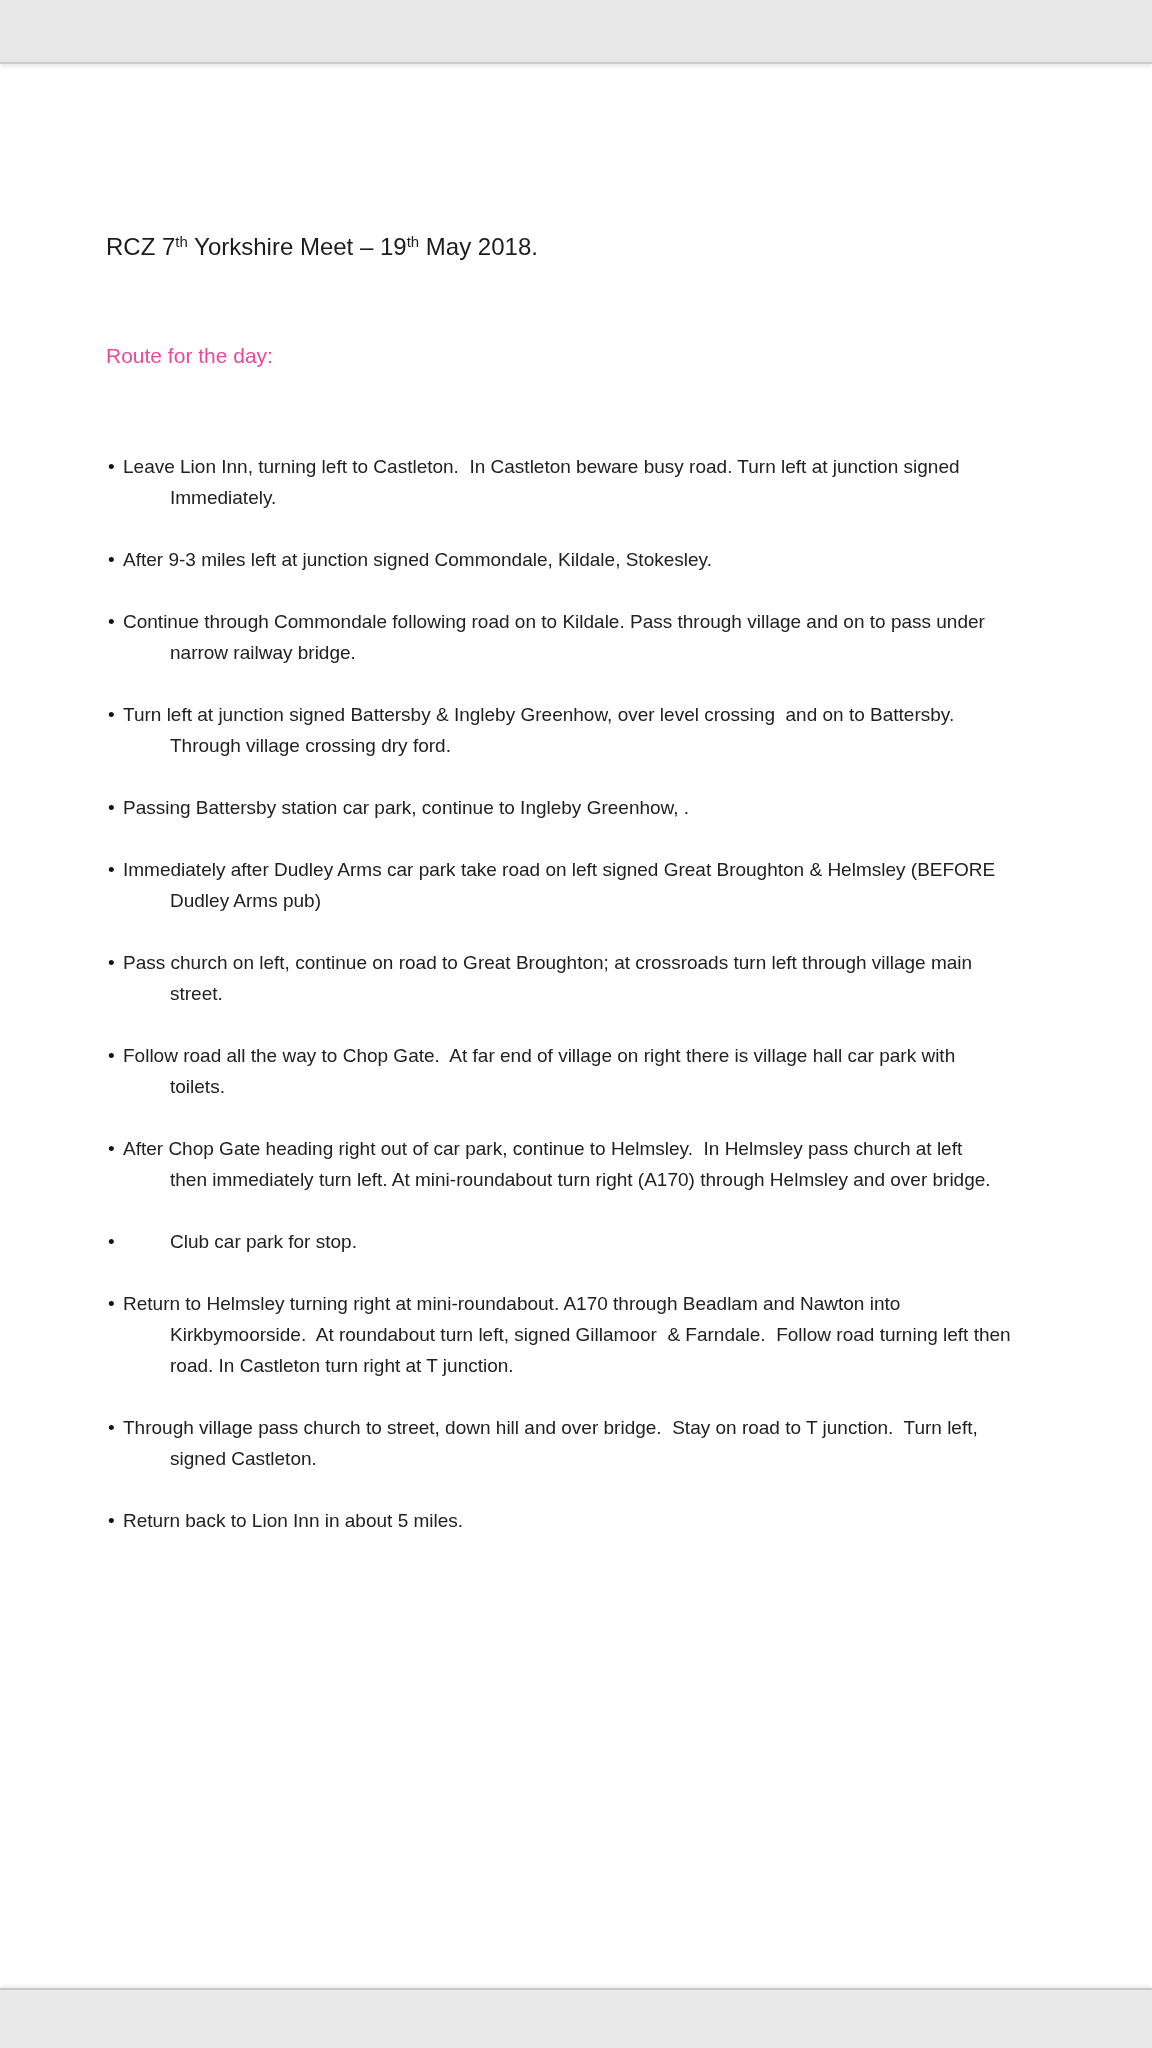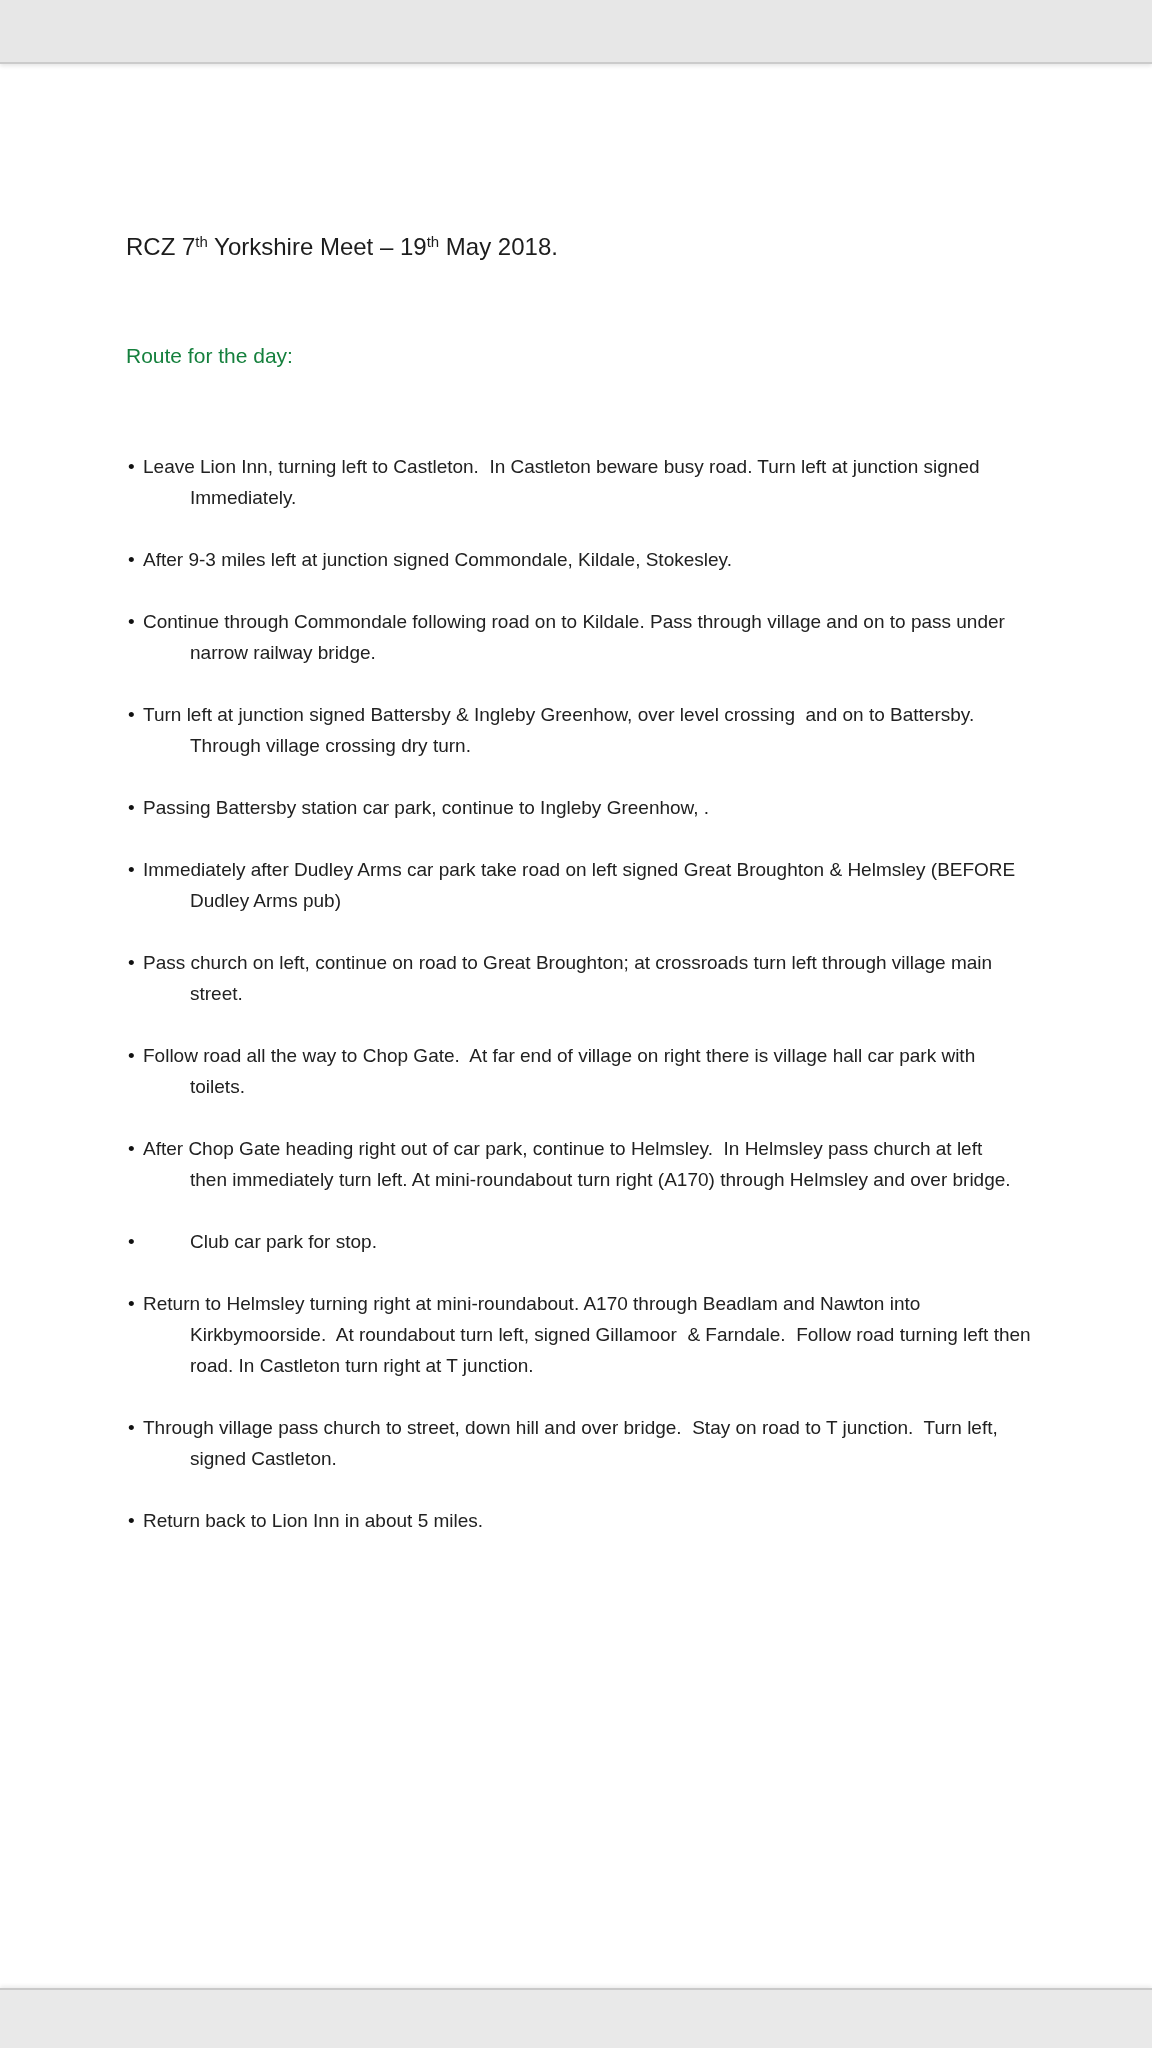--- a/index.html
+++ b/index.html
@@ -30,21 +30,20 @@
     box-shadow: 0 -2px 4px rgba(0,0,0,0.08);
     z-index: 2;
   }
   .page {
     position: absolute;
     top: 66px; left: 0; right: 0;
     height: 1922px;
     background: #ffffff;
     padding: 0 40px 0 106px;
     overflow: hidden;
-    margin-left: 20px;
   }
   .doc-title {
     margin-top: 164px;
     font-size: 24px;
     line-height: 33px;
     font-weight: 400;
     white-space: pre;
     color: #1d1d1d;
   }
   .doc-title sup {
@@ -52,21 +51,21 @@
     vertical-align: baseline;
     position: relative;
     top: -8px;
   }
   .section-heading {
     margin-top: 74px;
     font-size: 21px;
     line-height: 31px;
     font-weight: 400;
     white-space: pre;
-    color: #15803d;
+    color: #ec4899;
   }
   .route-list {
     margin-top: 80px;
     list-style: none;
     font-size: 19px;
   }
   .step {
     padding-left: 64px;
     margin-bottom: 31px;
   }
@@ -108,21 +107,21 @@
       <div class="line first"><span class="marker">•</span><span>After 9-3 miles left at junction signed Commondale, Kildale, Stokesley.</span></div>
     </li>
 
     <li class="step">
       <div class="line first"><span class="marker">•</span><span>Continue through Commondale following road on to Kildale. Pass through village and on to pass under</span></div>
       <div class="line">narrow railway bridge.</div>
     </li>
 
     <li class="step">
       <div class="line first"><span class="marker">•</span><span>Turn left at junction signed Battersby &amp; Ingleby Greenhow, over level crossing  and on to Battersby.</span></div>
-      <div class="line">Through village crossing dry turn.</div>
+      <div class="line">Through village crossing dry ford.</div>
     </li>
 
     <li class="step">
       <div class="line first"><span class="marker">•</span><span>Passing Battersby station car park, continue to Ingleby Greenhow, .</span></div>
     </li>
 
     <li class="step">
       <div class="line first"><span class="marker">•</span><span>Immediately after Dudley Arms car park take road on left signed Great Broughton &amp; Helmsley (BEFORE</span></div>
       <div class="line">Dudley Arms pub)</div>
     </li>

